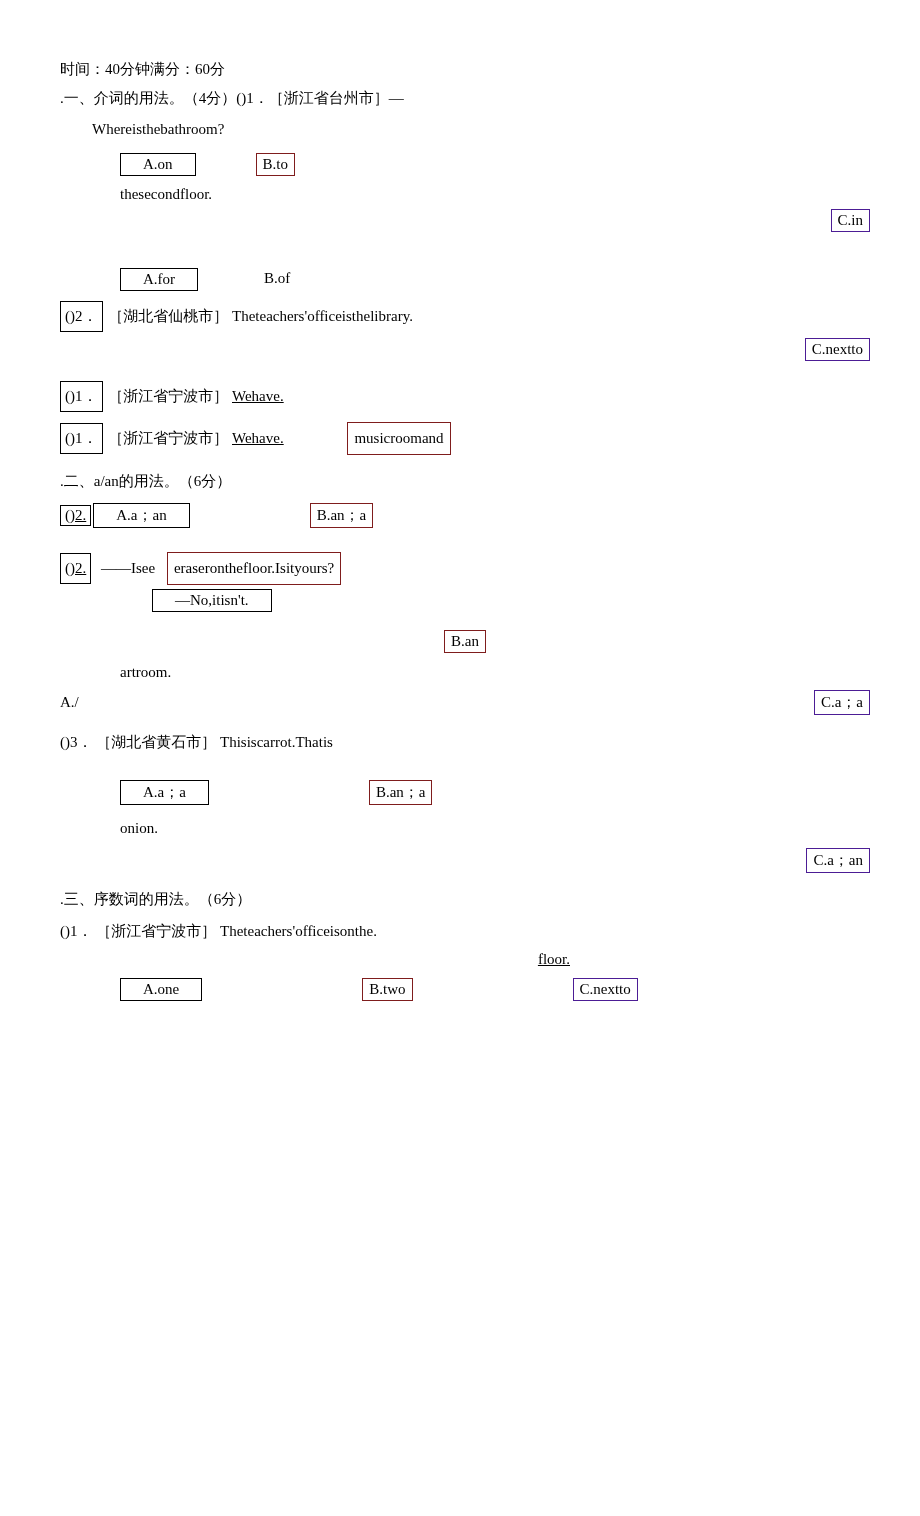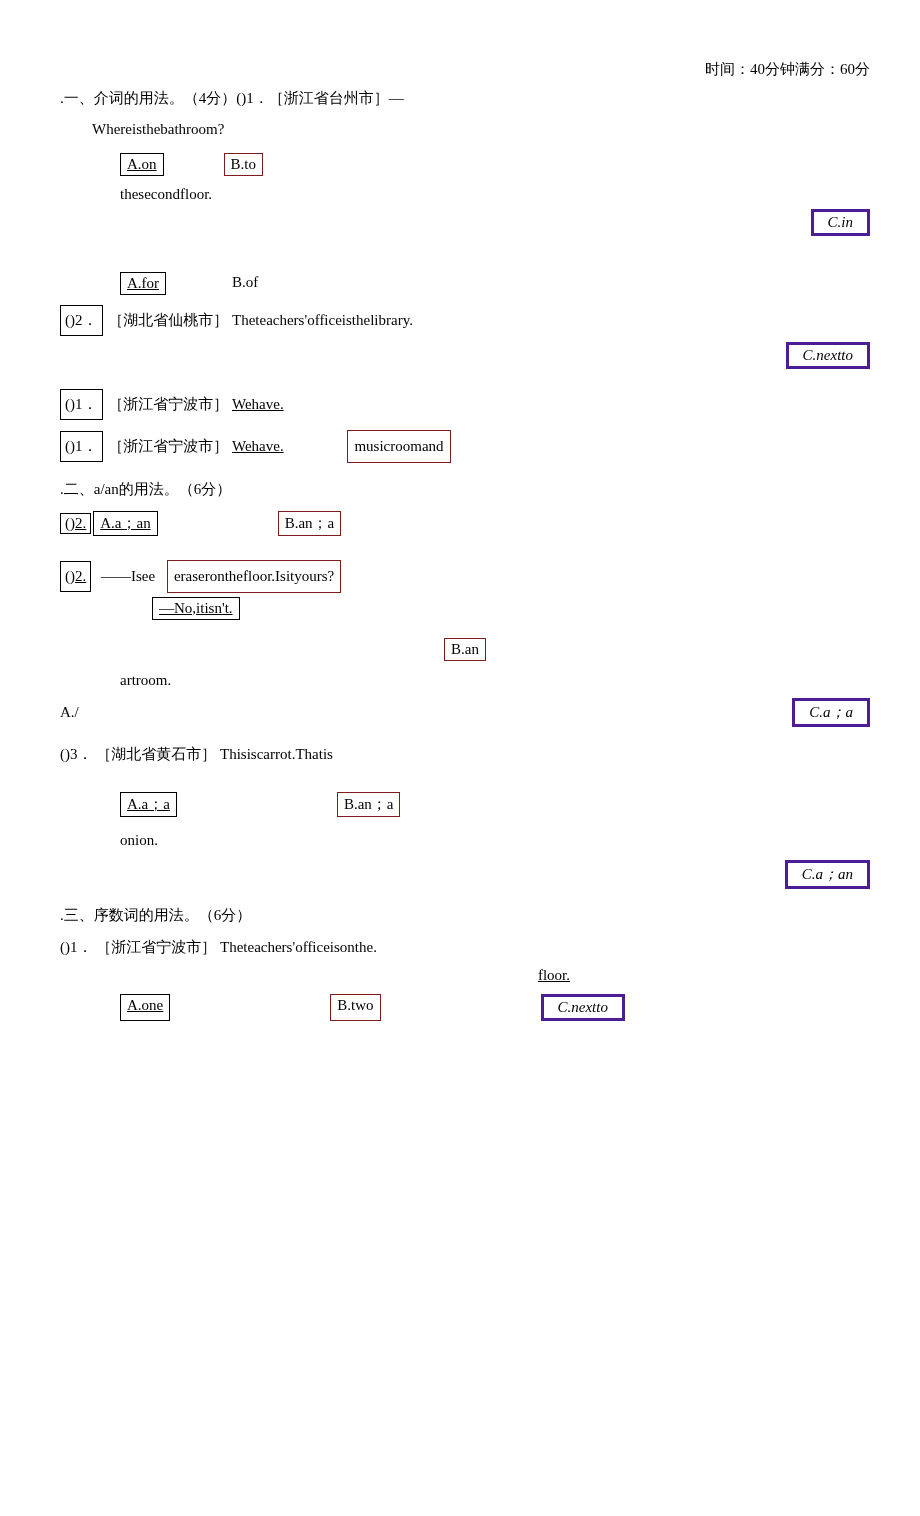--- a/index.html
+++ b/index.html
@@ -11,21 +11,20 @@
       width: 920px;
       min-height: 1516px;
       background: #ffffff;
       font-family: "SimSun", "宋体", serif;
       font-size: 15px;
       color: #000;
       padding: 60px 50px 60px 60px;
     }
     .header-line {
       display: flex;
-      justify-content: flex-end;
       margin-bottom: 6px;
     }
     .section-intro {
       margin-bottom: 4px;
       line-height: 1.7;
     }
     .continuation {
       margin-left: 20px;
       margin-top: 2px;
     }
@@ -65,29 +64,27 @@
       margin: 14px 0 6px 0;
       line-height: 1.7;
     }
     .b-option {
       display: inline-block;
       border: 1px solid #7f1d1d;
       padding: 2px 6px;
     }
     .c-option {
       display: inline-block;
-      border: 3px solid #4c1d95;
-      padding: 2px 14px;
-      font-style: italic;
+      border: 1px solid #4c1d95;
+      padding: 2px 6px;
     }
     .a-option {
       display: inline-block;
       border: 1px solid #000;
-      padding: 2px 6px;
-      text-decoration: underline;
+      padding: 2px 22px;
     }
   </style>
 </head>
 <body>
 
 <div class="header-line">
   <span>时间：40分钟满分：60分</span>
 </div>
 
 <div class="section-intro line">

